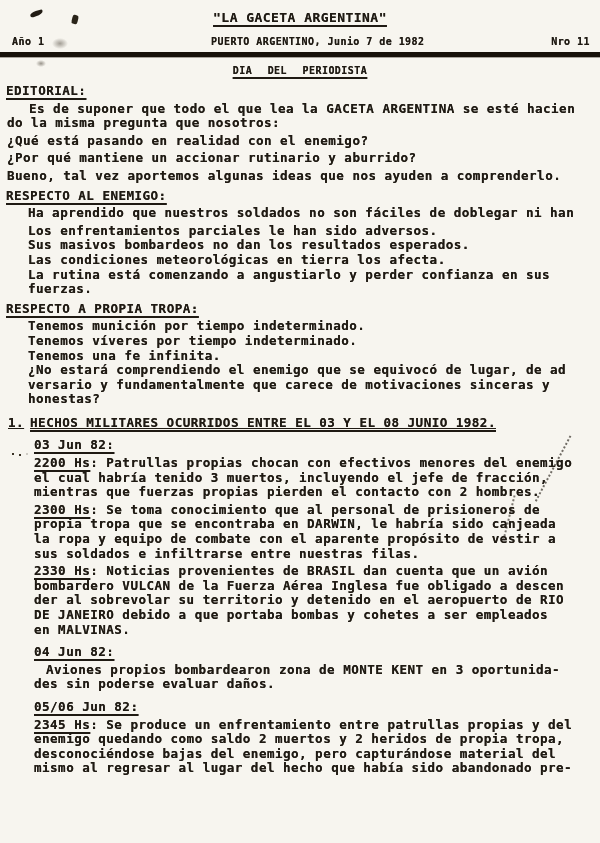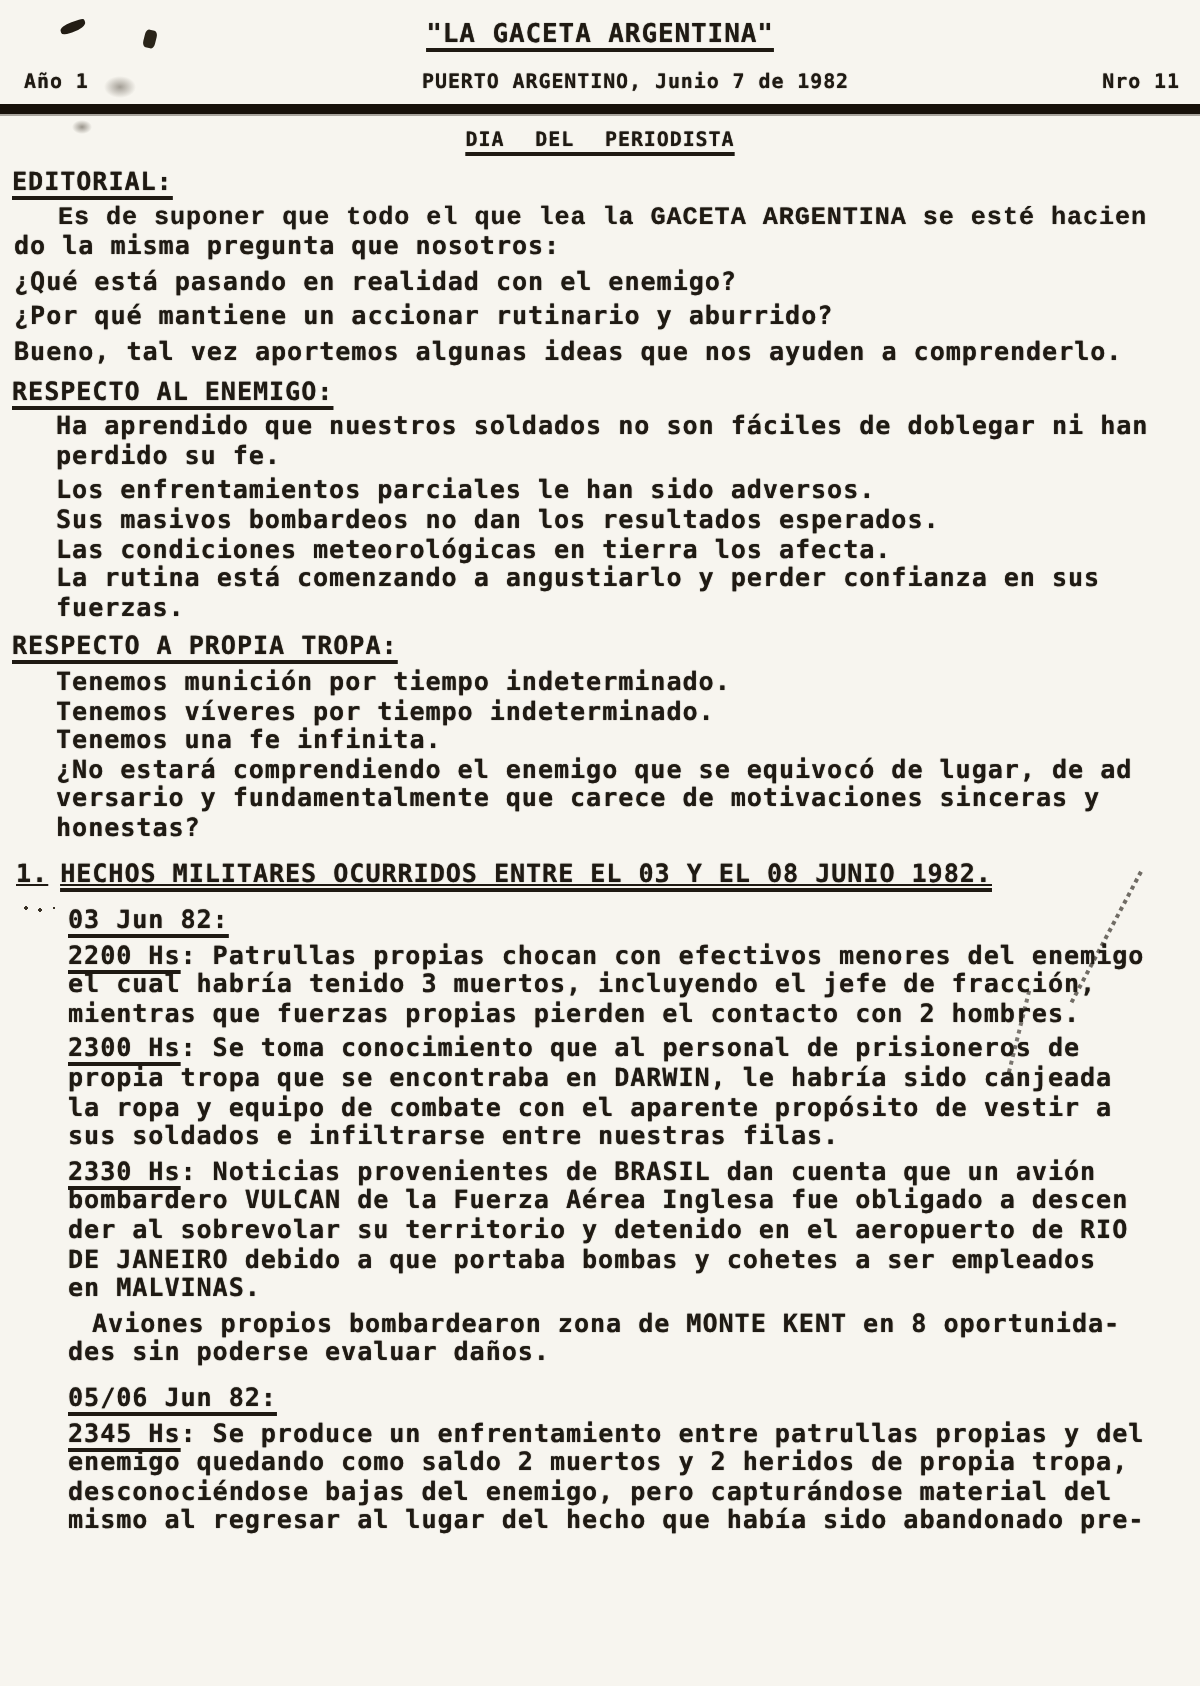--- a/index.html
+++ b/index.html
@@ -43,21 +43,21 @@
     padding:3px 16px 0 6px;font-size:12.6px;line-height:14.6px;
   }
   .section-heading{margin:5px 0 2px 0;}
   .section-heading.numbered{margin-top:9px;margin-left:2px;text-decoration:underline;}
   .heading-prefix{margin-right:6px;}
   .subheading{margin:8px 0 2px 28px;}
   .para{margin-top:3px;}
   .para.i0{margin-left:1px;}
   .para.i1{margin-left:22px;}
   .para.i2{margin-left:28px;}
-  .para.lead .line:first-child{text-indent:22px;font-family:Liberation Mono, monospace;}
+  .para.lead .line:first-child{text-indent:22px;}
   .para.lead2 .line:first-child{text-indent:12px;}
   .line{white-space:nowrap;}
   
   .artifact{position:absolute;pointer-events:none;}
   .speck1{top:11px;left:30px;width:13px;height:5px;background:#221c14;transform:rotate(-18deg);border-radius:50% 20% 60% 30%;}
   .speck2{top:15px;left:72px;width:6px;height:9px;background:#2a2419;transform:rotate(14deg);border-radius:30%;}
   .smudge1{top:38px;left:52px;width:16px;height:11px;background:radial-gradient(closest-side,rgba(60,52,40,.45),rgba(60,52,40,0));}
   .smudge2{top:60px;left:36px;width:10px;height:7px;background:radial-gradient(closest-side,rgba(60,52,40,.5),rgba(60,52,40,0));}
   .scratch1{top:432px;left:552px;width:2px;height:74px;border-left:2px dotted rgba(40,34,26,.65);transform:rotate(28deg);}
   .scratch2{top:495px;left:508px;width:2px;height:46px;border-left:2px dotted rgba(40,34,26,.6);transform:rotate(14deg);}
@@ -103,21 +103,20 @@
       </div>
       <div class="para i0">
         <div class="line">¿Por qué mantiene un accionar rutinario y aburrido?</div>
       </div>
       <div class="para i0">
         <div class="line">Bueno, tal vez aportemos algunas ideas que nos ayuden a comprenderlo.</div>
       </div>
       <div class="section-heading"><span class="u">RESPECTO AL ENEMIGO:</span></div>
       <div class="para i1">
         <div class="line">Ha aprendido que nuestros soldados no son fáciles de doblegar ni han</div>
-        <div class="line">perdido su fe.</div>
       </div>
       <div class="para i1">
         <div class="line">Los enfrentamientos parciales le han sido adversos.</div>
         <div class="line">Sus masivos bombardeos no dan los resultados esperados.</div>
         <div class="line">Las condiciones meteorológicas en tierra los afecta.</div>
         <div class="line">La rutina está comenzando a angustiarlo y perder confianza en sus</div>
         <div class="line">fuerzas.</div>
       </div>
       <div class="section-heading"><span class="u">RESPECTO A PROPIA TROPA:</span></div>
       <div class="para i1">
@@ -141,22 +140,23 @@
         <div class="line">la ropa y equipo de combate con el aparente propósito de vestir a</div>
         <div class="line">sus soldados e infiltrarse entre nuestras filas.</div>
       </div>
       <div class="para i2">
         <div class="line"><span class="u">2330 Hs</span>: Noticias provenientes de BRASIL dan cuenta que un avión</div>
         <div class="line">bombardero VULCAN de la Fuerza Aérea Inglesa fue obligado a descen</div>
         <div class="line">der al sobrevolar su territorio y detenido en el aeropuerto de RIO</div>
         <div class="line">DE JANEIRO debido a que portaba bombas y cohetes a ser empleados</div>
         <div class="line">en MALVINAS.</div>
       </div>
+      <div class="subheading"><span class="u">04 Jun 82:</span></div>
       <div class="para i2 lead2">
-        <div class="line">Aviones propios bombardearon zona de MONTE KENT en 8 oportunida-</div>
+        <div class="line">Aviones propios bombardearon zona de MONTE KENT en 3 oportunida-</div>
         <div class="line">des sin poderse evaluar daños.</div>
       </div>
       <div class="subheading"><span class="u">05/06 Jun 82:</span></div>
       <div class="para i2">
         <div class="line"><span class="u">2345 Hs</span>: Se produce un enfrentamiento entre patrullas propias y del</div>
         <div class="line">enemigo quedando como saldo 2 muertos y 2 heridos de propia tropa,</div>
         <div class="line">desconociéndose bajas del enemigo, pero capturándose material del</div>
         <div class="line">mismo al regresar al lugar del hecho que había sido abandonado pre-</div>
       </div>
     </div>

